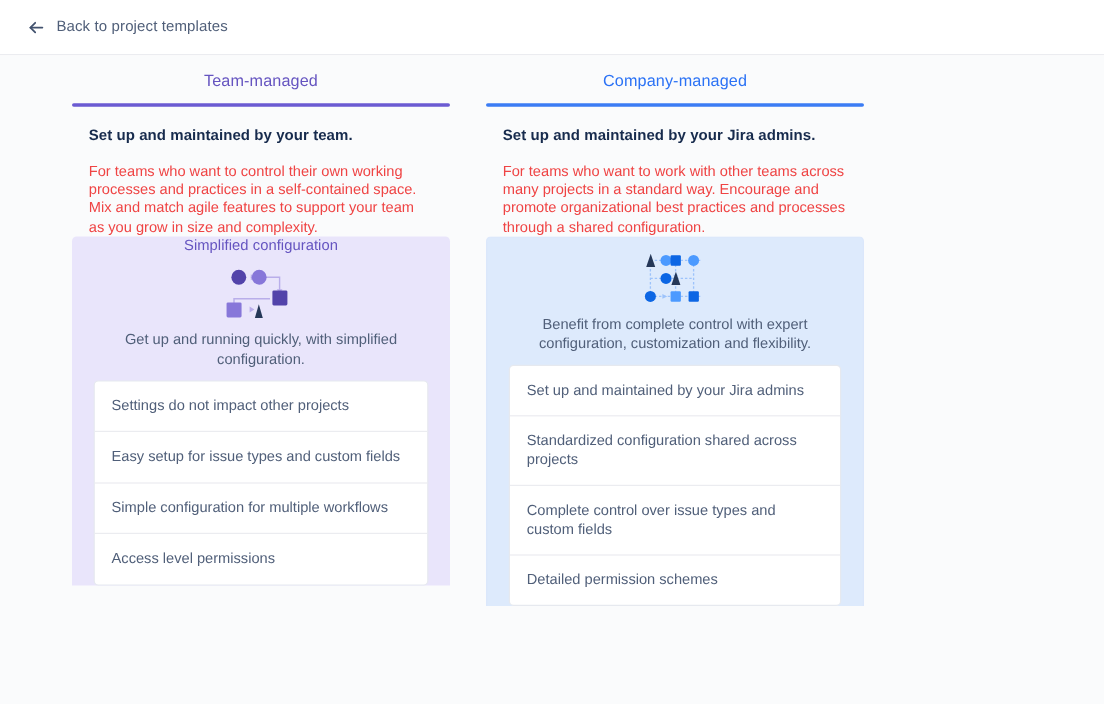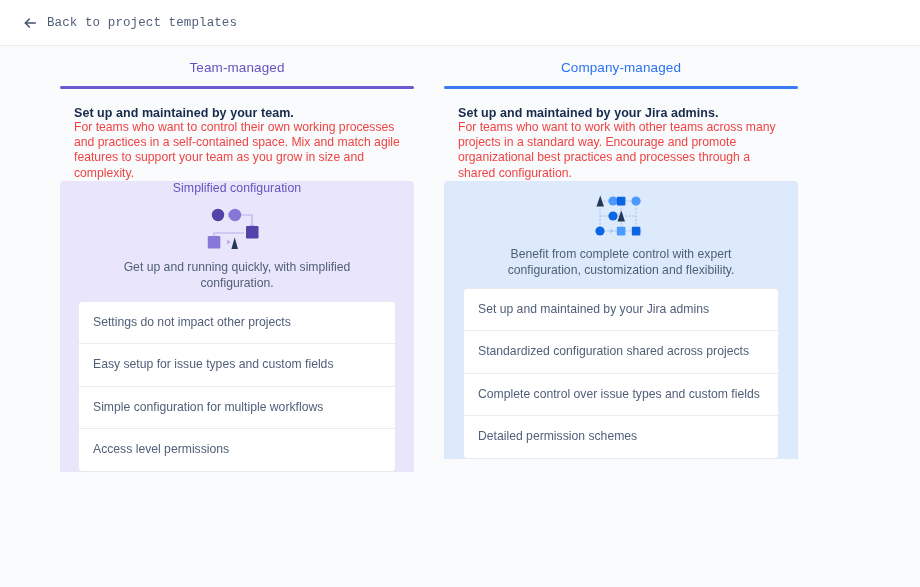--- a/index.html
+++ b/index.html
@@ -14,27 +14,25 @@
   .topbar {
     height: 46px;
     background: #ffffff;
     border-bottom: 1px solid #ebecf0;
     display: flex;
     align-items: center;
     padding-left: 20px;
   }
   .back-link {
     display: flex;
-    align-items: center;
     gap: 9px;
     cursor: pointer;
     background: none;
     border: none;
     padding: 2px 2px;
-    font-family: Liberation Mono, monospace;
   }
   .back-arrow {
     width: 16px; height: 16px;
     display: block;
     color: #42526e;
     flex: 0 0 auto;
   }
   .back-label {
     font-size: 12.5px;
     color: #505f79;
@@ -48,21 +46,21 @@
     background: #fafbfc;
     display: flex;
     justify-content: center;
   }
   .cols {
     width: 800px;
     display: flex;
     gap: 30px;
     padding-top: 14px;
   }
-  .col { width: 354px; display: flex; flex-direction: column; }
+  .col { width: 315px; display: flex; flex-direction: column; }
 
   
   .tab-title {
     text-align: center;
     font-size: 13.5px;
     padding-bottom: 11px;
     letter-spacing: .1px;
     cursor: pointer;
   }
   .tab-title.purple { color: #6554c0; }
@@ -71,20 +69,21 @@
   .tab-underline.purple { background: #6b5bd2; }
   .tab-underline.blue   { background: #3b7cf4; }
 
   
   .intro { padding: 17px 14px 0 14px; }
   .intro-head {
     font-size: 12.5px;
     font-weight: bold;
     color: #172b4d;
     letter-spacing: .05px;
+    margin-bottom: 16px;
   }
   .intro-body {
     font-size: 12.2px;
     line-height: 15.4px;
     color: #ef4444;
   }
 
   
   .cfg-card {
     border-radius: 4px 4px 0 0;

